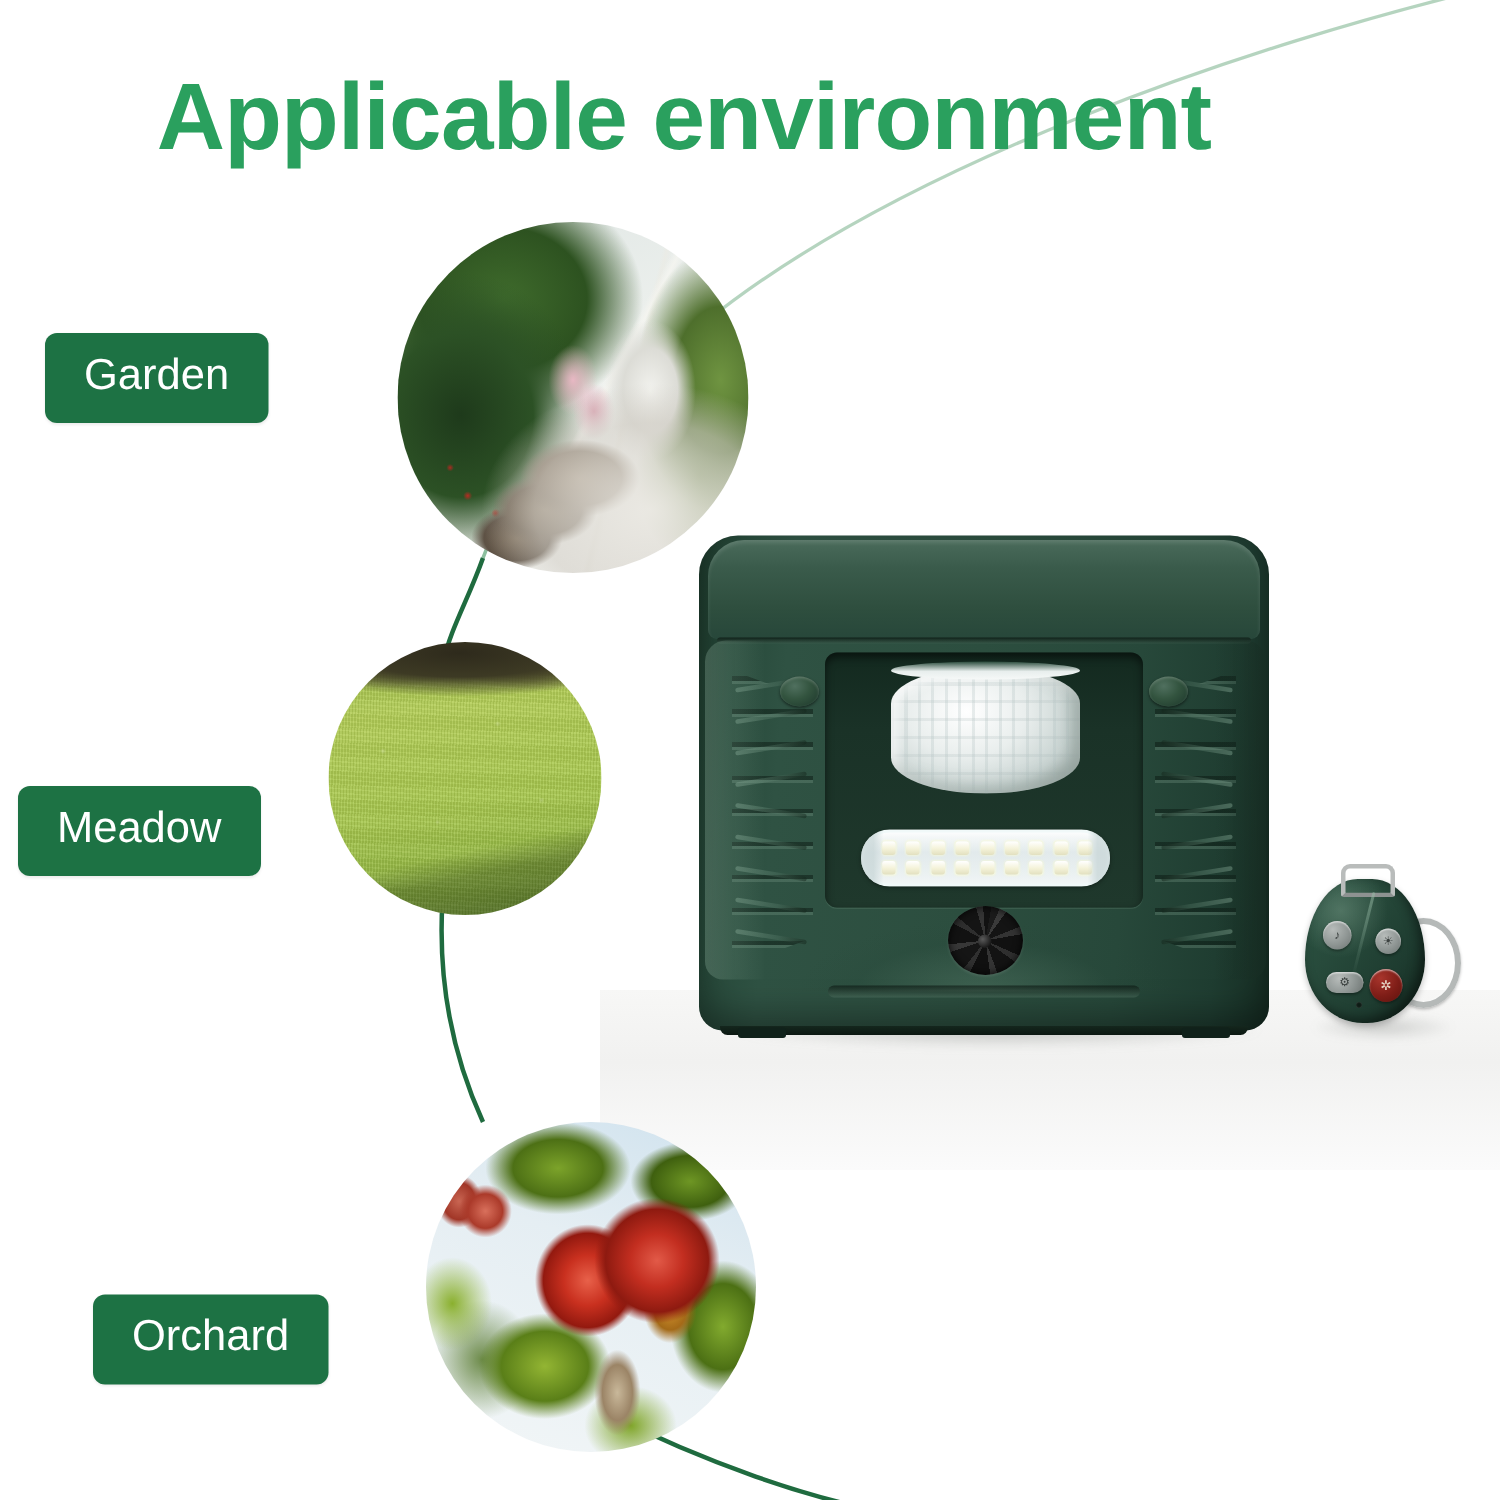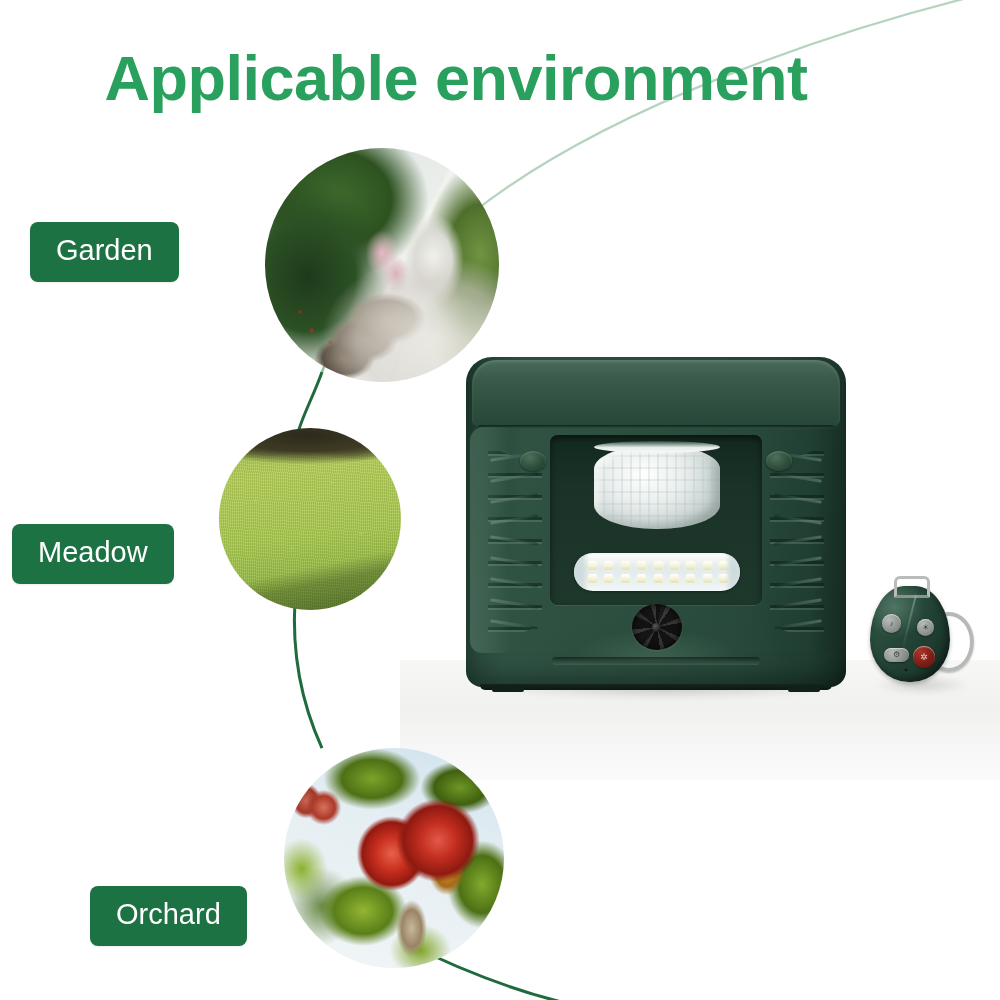--- a/index.html
+++ b/index.html
@@ -152,21 +152,21 @@
     font-family: "Liberation Sans", sans-serif;
     font-size: 29px;
     line-height: 1;
     padding: 14px 26px 17px 26px;
     white-space: nowrap;
     z-index: 20;
     box-shadow: 0 1px 2px rgba(0,0,0,0.08);
   }
   #badge-garden  { left: 30px; top: 222px; }
   #badge-meadow  { left: 12px; top: 524px; }
-  #badge-orchard { left: 62px; top: 886px; margin-left: 28px; }
+  #badge-orchard { left: 62px; top: 863px; }
 
   
   #surface {
     position: absolute;
     left: 400px;
     top: 660px;
     width: 600px;
     height: 120px;
     background: linear-gradient(180deg, #f7f7f6 0%, #f1f1f0 40%, #fbfbfb 100%);
     z-index: 6;

